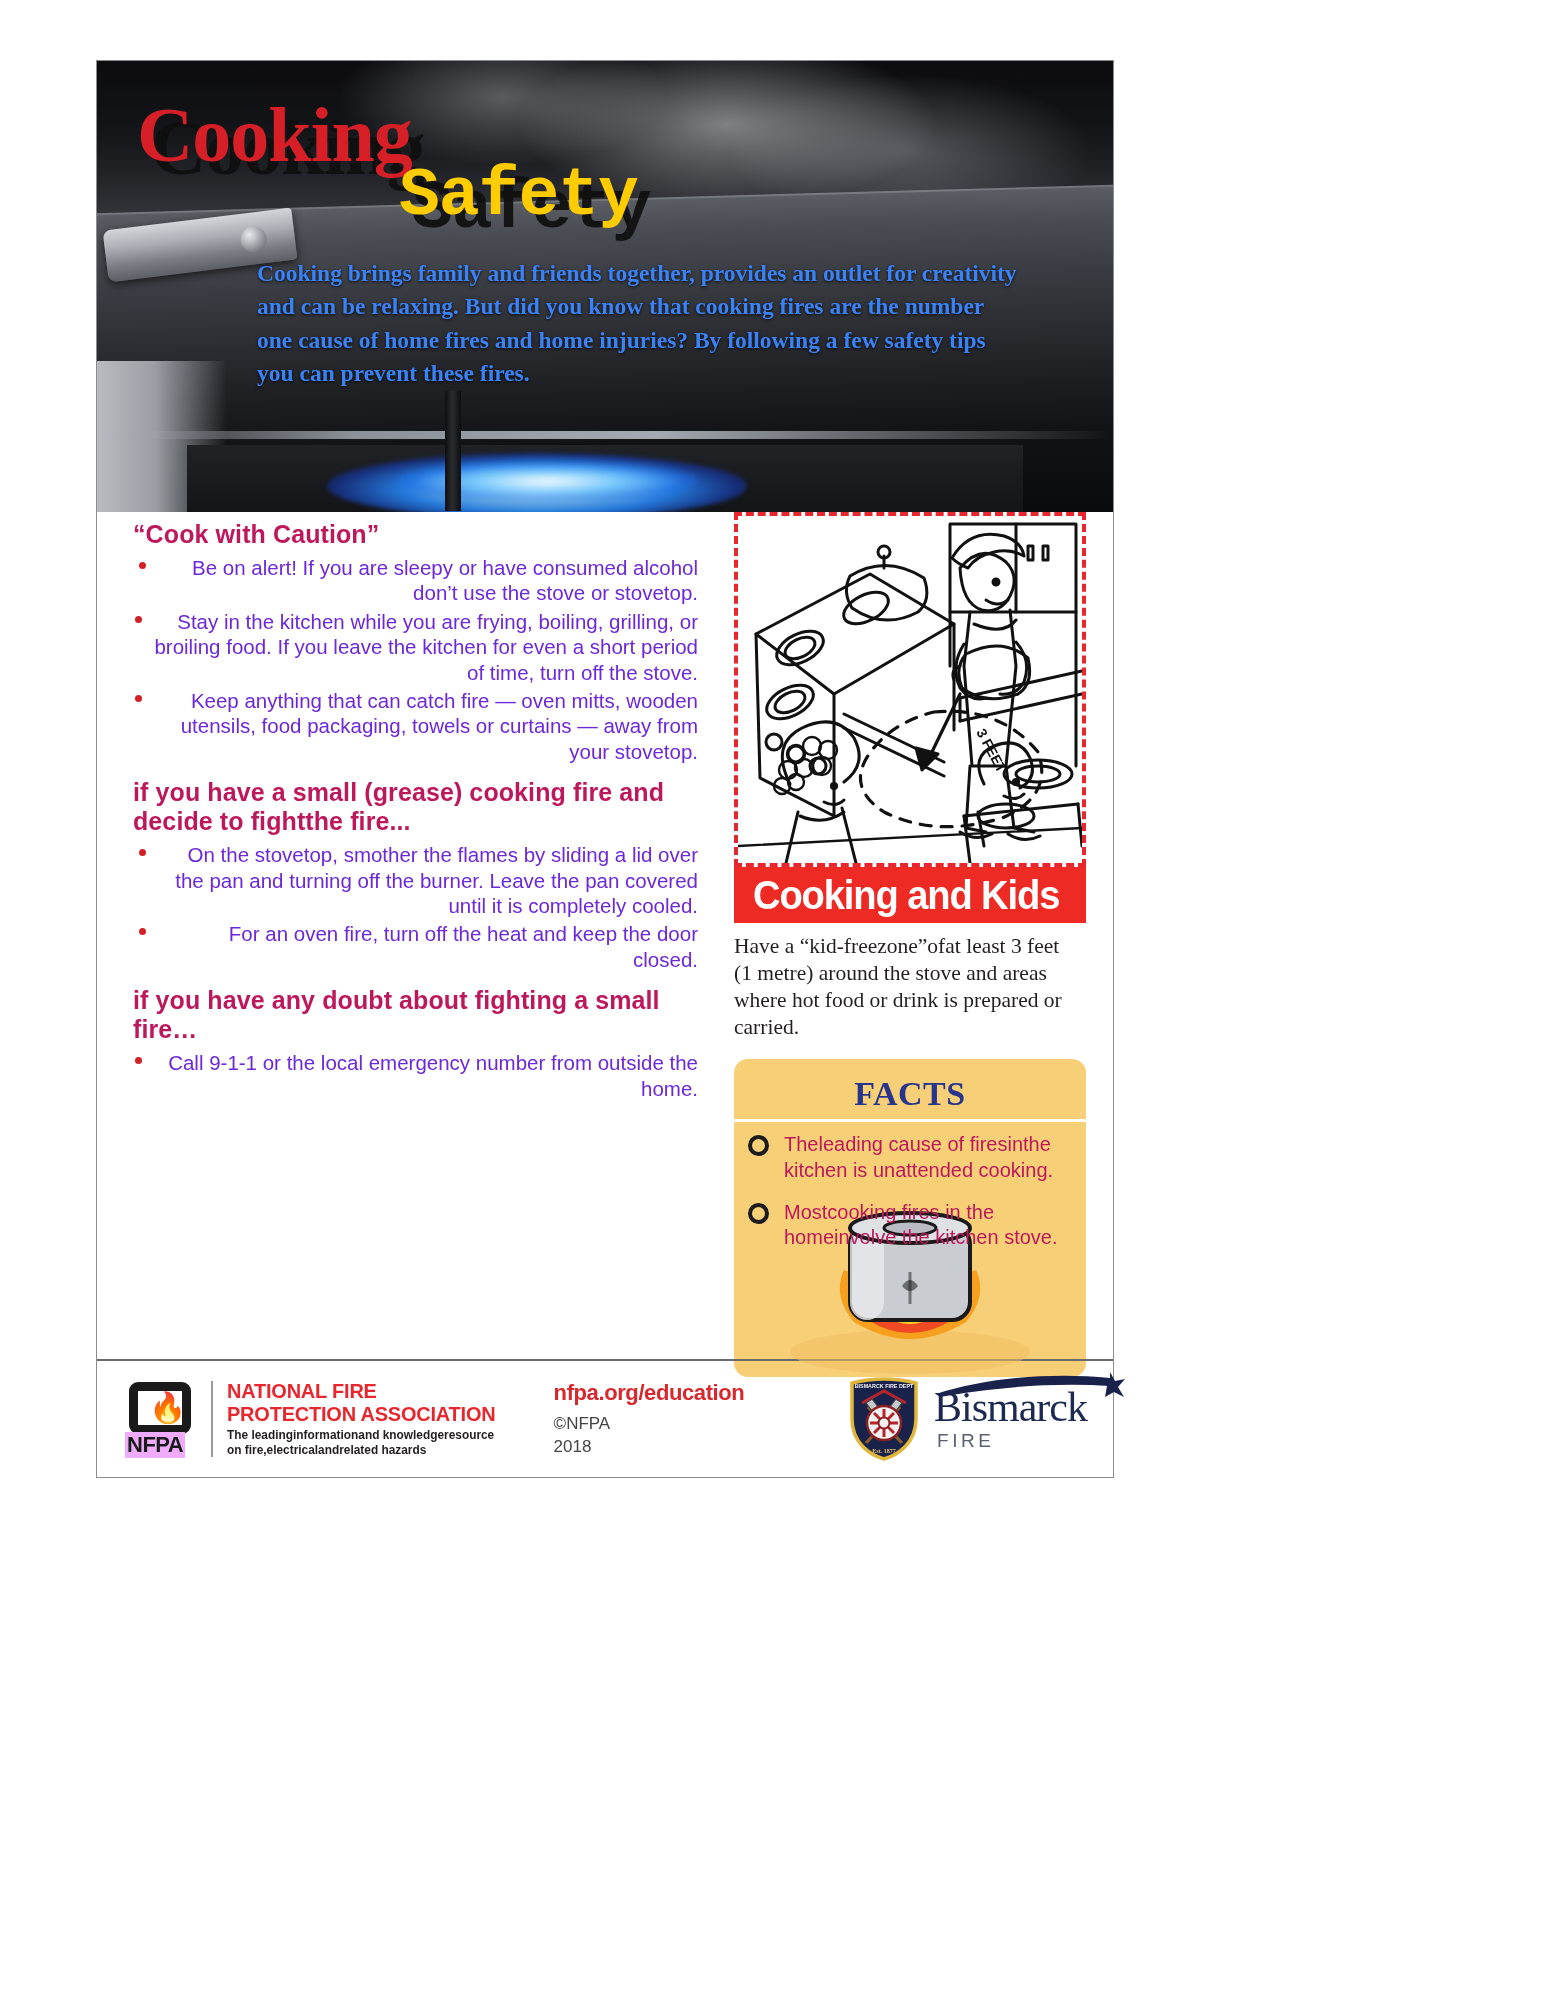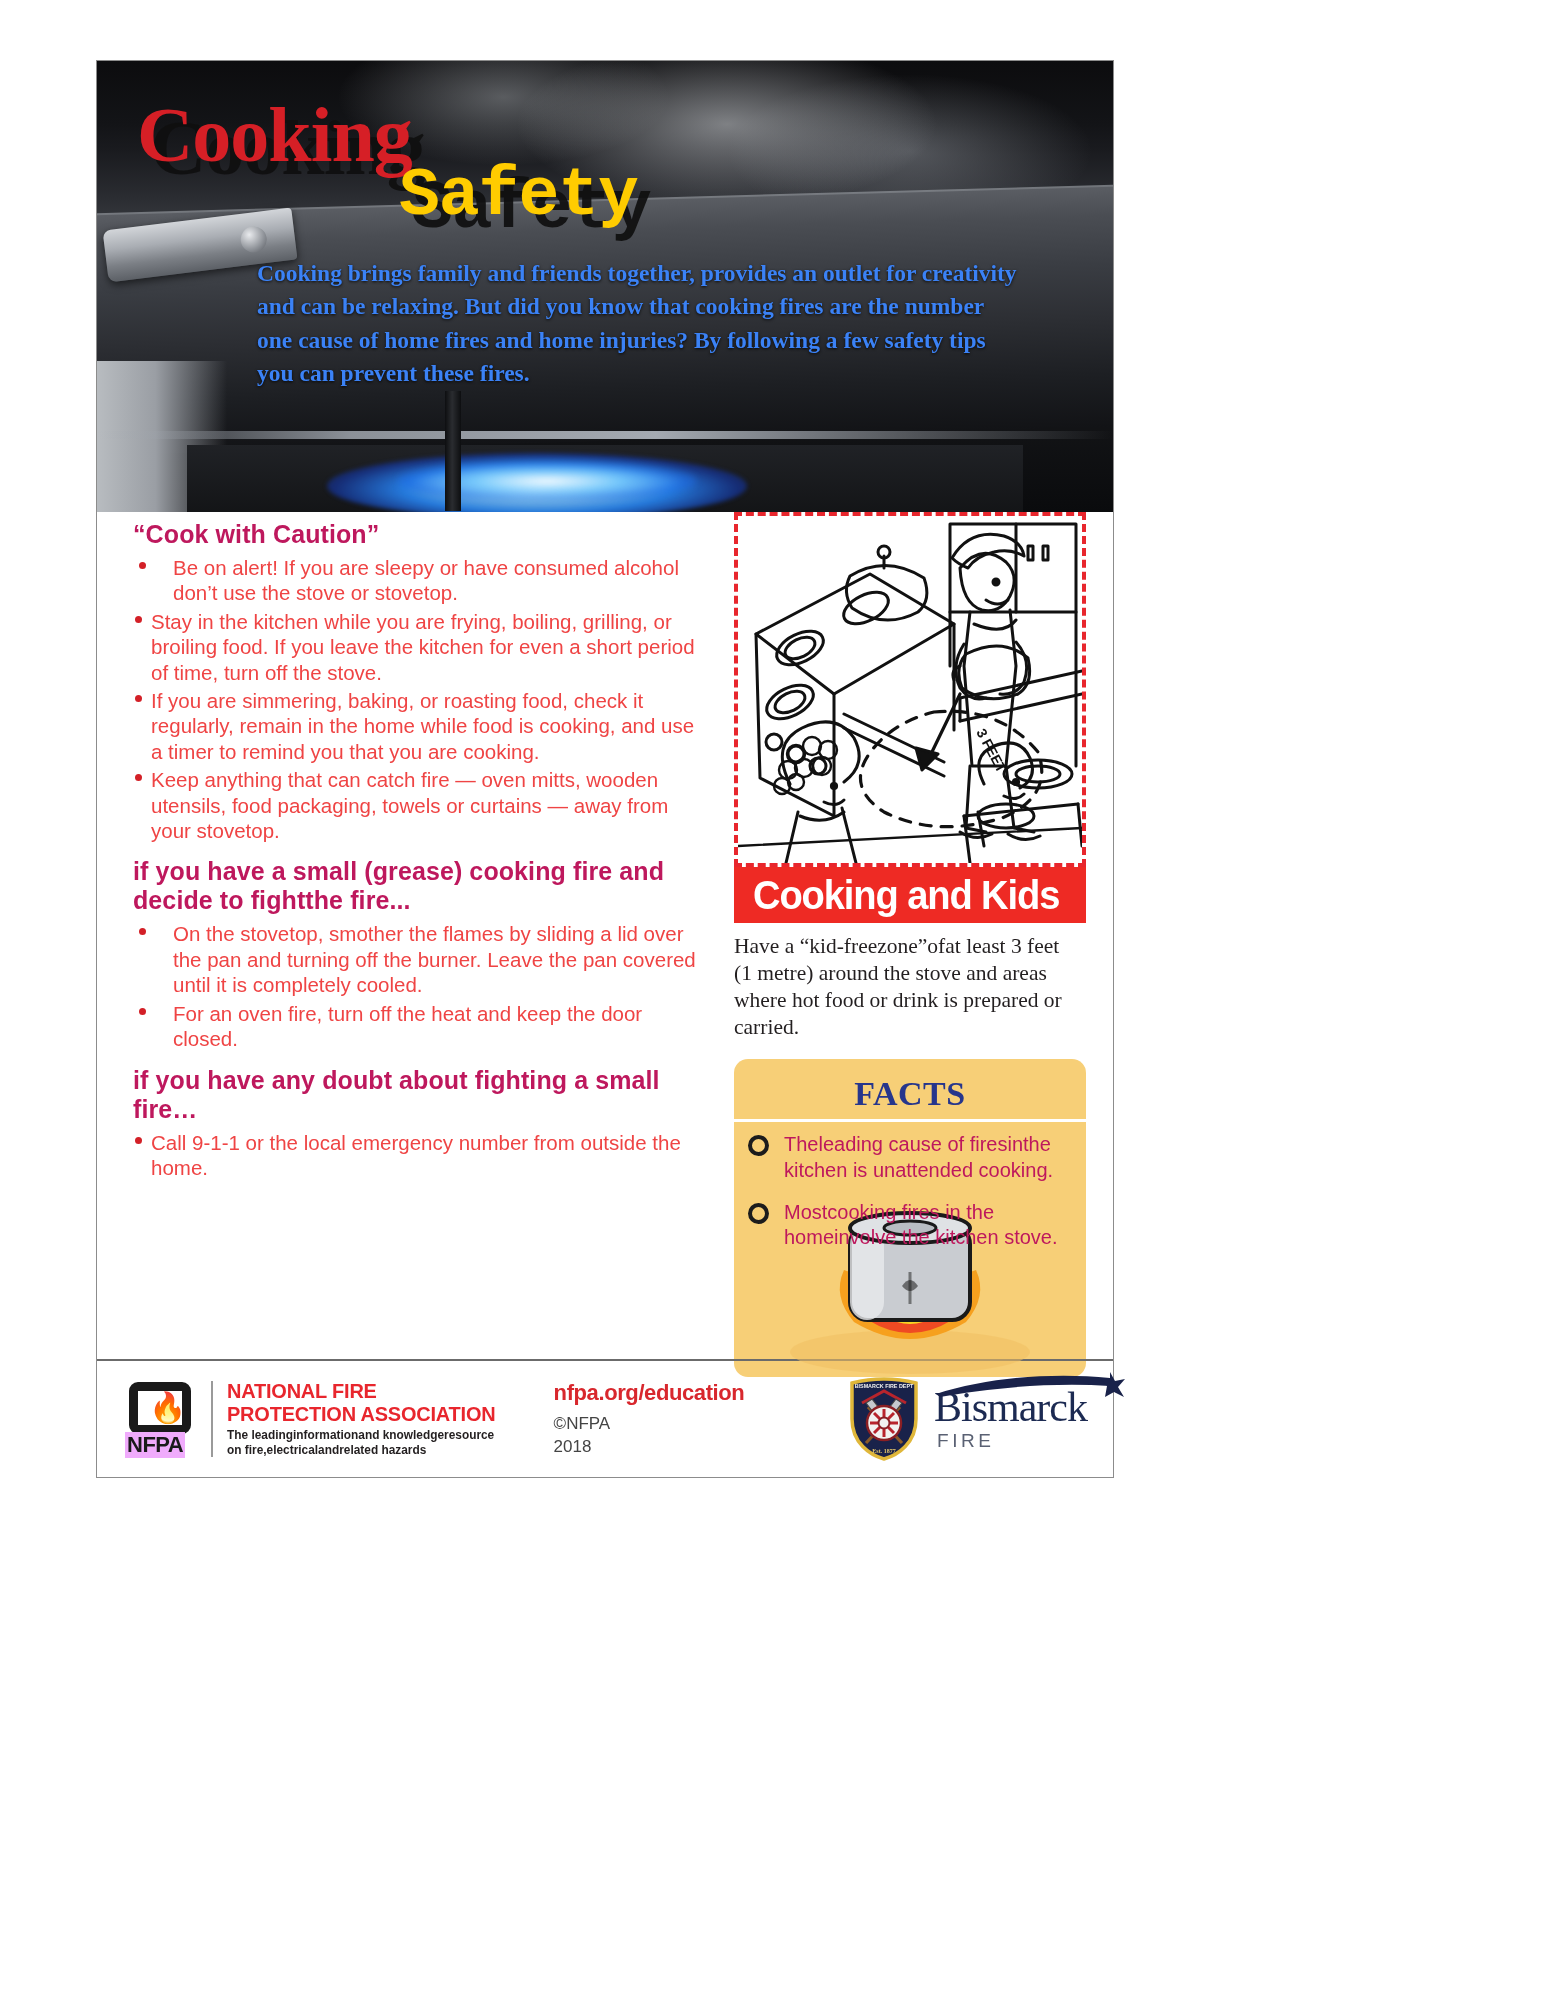--- a/index.html
+++ b/index.html
@@ -198,23 +198,24 @@
     letter-spacing: .1px;
     margin-bottom: 6px;
   }
   .sec-head.gap-top { margin-top: 14px; }
 
   ul.tips { list-style: none; }
   ul.tips li {
     position: relative;
     font-size: 20.5px;
     line-height: 1.24;
-    color: #ef4444;
+    color: #6d28d9;
     margin-bottom: 3px;
     padding-left: 18px;
+    text-align: right;
   }
   ul.tips li .bul {
     position: absolute;
     left: 2px;
     top: 7px;
     width: 7px; height: 7px;
     border-radius: 50%;
     background: #d32027;
   }
   ul.tips li.indent { padding-left: 40px; }
@@ -471,21 +472,20 @@
   </div>
 
   <div class="body-area">
 
     <div class="col-left">
 
       <div class="sec-head">“Cook with Caution”</div>
       <ul class="tips">
         <li class="indent"><span class="bul"></span><span>Be on alert! If you are sleepy or have consumed alcohol don’t use the stove or stovetop.</span></li>
         <li><span class="bul"></span><span>Stay in the kitchen while you are frying, boiling, grilling, or broiling food. If you leave the kitchen for even a short period of time, turn off the stove.</span></li>
-        <li><span class="bul"></span><span>If you are simmering, baking, or roasting food, check it regularly, remain in the home while food is cooking, and use a timer to remind you that you are cooking.</span></li>
         <li><span class="bul"></span><span>Keep anything that can catch fire — oven mitts, wooden utensils, food packaging, towels or curtains — away from your stovetop.</span></li>
       </ul>
 
       <div class="sec-head gap-top">if you have a small (grease) cooking fire and decide to fightthe fire...</div>
       <ul class="tips">
         <li class="indent"><span class="bul"></span><span>On the stovetop, smother the flames by sliding a lid over the pan and turning off the burner. Leave the pan covered until it is completely cooled.</span></li>
         <li class="indent"><span class="bul"></span><span>For an oven fire, turn off the heat and keep the door closed.</span></li>
       </ul>
 
       <div class="sec-head gap-top">if you have any doubt about fighting a small fire…</div>

